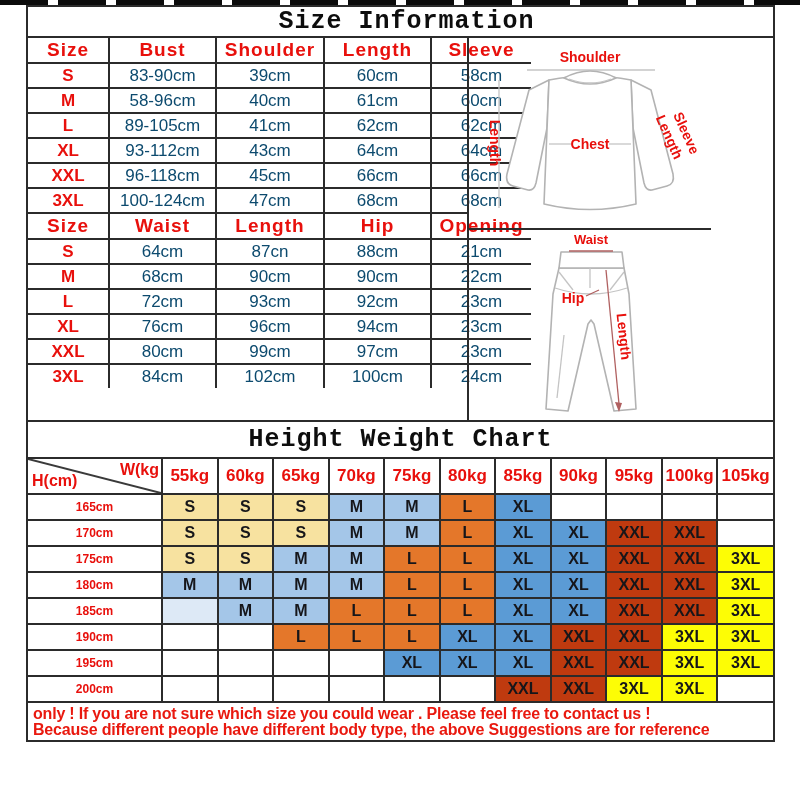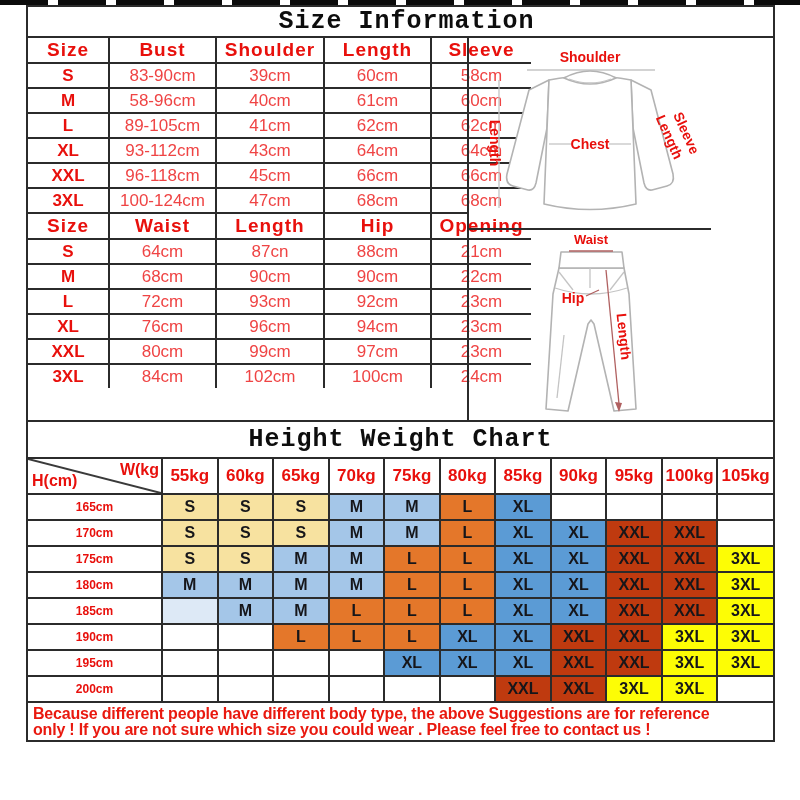--- a/index.html
+++ b/index.html
@@ -30,21 +30,21 @@
   }
   
   .main{display:flex;border-bottom:2px solid #2b2b2b;}
   .tables-col{width:439px;}
   .diagrams-col{width:242px;border-left:2px solid #2b2b2b;}
   table{border-collapse:collapse;border:hidden;table-layout:fixed;width:100%;}
   td,th{border:2px solid #2b2b2b;text-align:center;vertical-align:middle;padding:0;overflow:hidden;white-space:nowrap;}
   .size-table th{
     height:24px;font-size:19px;font-weight:700;color:var(--accent-red);letter-spacing:1px;
   }
-  .size-table td{height:23px;font-size:17px;color:#ef4444;}
+  .size-table td{height:23px;font-size:17px;color:#0c4a6e;}
   .size-table td.size-label{font-weight:700;color:var(--accent-red);font-size:17px;}
   .t2{border-top:2px solid #2b2b2b;}
   .shirt-box{height:190px;}
   .pants-box{height:190px;border-top:2px solid #2b2b2b;}
   
   .note-row{
     height:32px;border-bottom:2px solid #2b2b2b;
     display:flex;align-items:center;justify-content:center;
     font-family:"Liberation Serif",serif;font-weight:700;font-size:17px;
     color:var(--note-red);
@@ -411,17 +411,17 @@
             <td class="sz-xxl">XXL</td>
             <td class="sz-3xl">3XL</td>
             <td class="sz-3xl">3XL</td>
             <td></td>
           </tr>
         </tbody>
     </table>
   </div>
 
   <div class="footer">
+    <div>only ! If you are not sure which size you could wear . Please feel free to contact us !</div>
     <div>Because different people have different body type, the above Suggestions are for reference</div>
-    <div>only ! If you are not sure which size you could wear . Please feel free to contact us !</div>
   </div>
 
 </div>
 
 </body></html>

